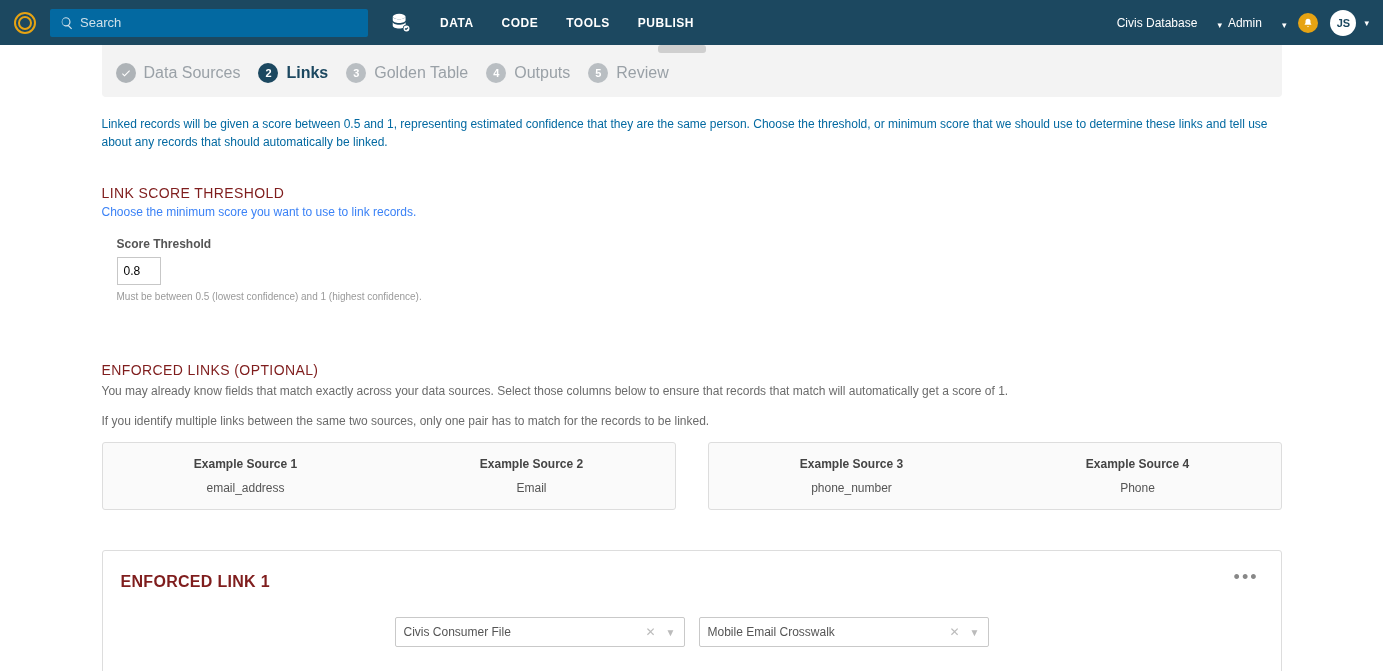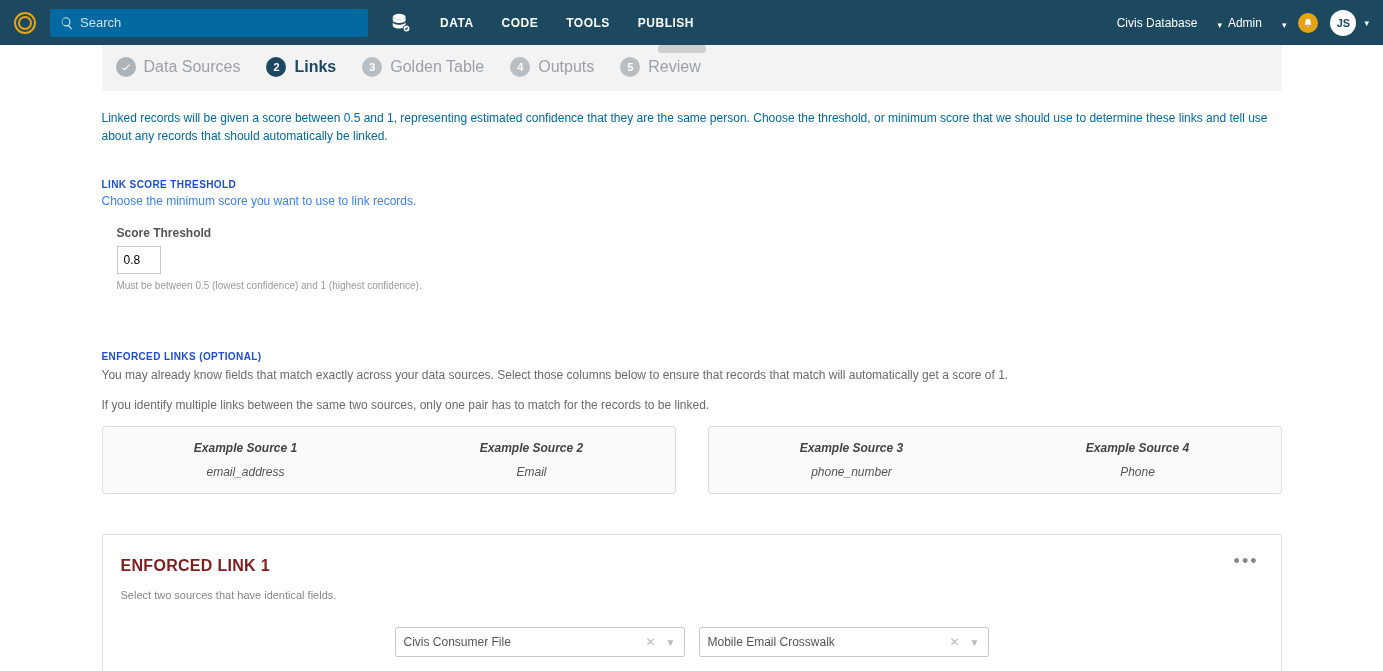--- a/index.html
+++ b/index.html
@@ -66,51 +66,50 @@
   .content{max-width:1180px;margin:0 auto;}
   .stepper-bar{
     background:#f3f3f3;
     padding:12px 14px 14px;
     position:relative;
     border-radius:0 0 4px 4px;
   }
   .progress-chunk{
     position:absolute;top:0;right:576px;width:48px;height:8px;background:#cfcfcf;border-radius:3px;
   }
-  .steps{display:flex;align-items:flex-start;gap:26px;margin-top:0;}
+  .steps{display:flex;align-items:flex-start;gap:18px;margin-top:6px;}
   .step{display:flex;align-items:center;gap:8px;color:#9aa1a7;font-size:16px;cursor:pointer;}
   .step .circ{
     width:20px;height:20px;border-radius:50%;background:#b9bec2;color:#fff;
     display:flex;align-items:center;justify-content:center;font-size:11px;font-weight:700;
   }
   .step.done{color:#9aa1a7;}
   .step.active .circ{background:#1c4860;}
   .step.active{color:#1c4860;font-weight:600;}
   .check{width:20px;height:20px;border-radius:50%;background:#aeb3b7;display:flex;align-items:center;justify-content:center;}
   .check svg{width:12px;height:12px;fill:#fff;}
   
   .intro{margin:18px 0 34px;font-size:12px;color:#0369a1;line-height:1.5;}
   .section-title{
-    color:#1d4ed8;font-size:10px;font-weight:700;letter-spacing:.4px;margin-bottom:4px;
+    color:#7f1d1d;font-size:14px;font-weight:400;letter-spacing:.4px;margin-bottom:4px;
   }
   .section-sub{font-size:12px;color:#3b82f6;margin-bottom:18px;}
   .threshold-block{margin-left:15px;}
   .field-label{font-size:12px;color:#555;font-weight:600;margin-bottom:6px;}
   .small-input{
     width:44px;height:28px;border:1px solid #c7c7c7;padding:0 6px;font-size:12px;
   }
   .help{font-size:10px;color:#9a9a9a;margin-top:6px;}
   .gap-large{height:60px;}
   .para{font-size:12px;color:#6b6b6b;margin-bottom:12px;line-height:1.5;}
   
   .examples-row{display:flex;gap:32px;margin-top:12px;}
   .example-box{
     flex:1;border:1px solid #ddd;background:#fafafa;border-radius:3px;
     padding:14px 0;
-    font-style:italic;
   }
   .ex-inner{display:flex;}
   .ex-col{flex:1;text-align:center;font-size:12px;color:#555;}
   .ex-col .hd{font-weight:600;margin-bottom:10px;color:#444;}
   
   .panel{
     border:1px solid #ddd;border-radius:3px;margin-top:40px;padding:22px 18px 28px;
     position:relative;
   }
   .panel-title{color:#7f1d1d;font-size:16px;font-weight:700;letter-spacing:.3px;}
@@ -253,21 +252,20 @@
           <div class="hd">Example Source 4</div>
           <div>Phone</div>
         </div>
       </div>
     </div>
   </div>
 
   <div class="panel">
     <div class="panel-title">ENFORCED LINK 1</div>
     <div class="panel-more">•••</div>
-    <div class="panel-sub">Select two sources that have identical fields.</div>
 
     <div class="select-grid">
       <div class="faux-select">
         <span class="val">Civis Consumer File</span>
         <span class="x">✕</span>
         <span class="dd-caret">▼</span>
       </div>
       <div class="faux-select">
         <span class="val">Mobile Email Crosswalk</span>
         <span class="x">✕</span>

